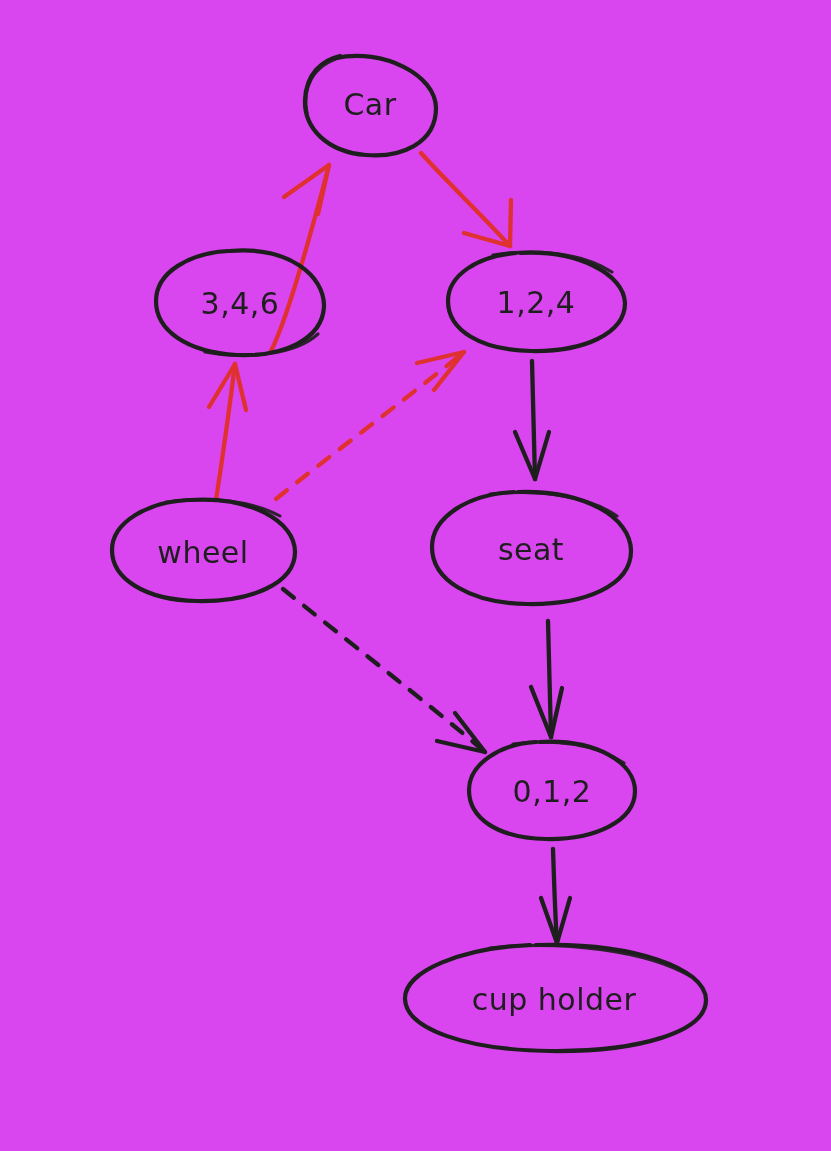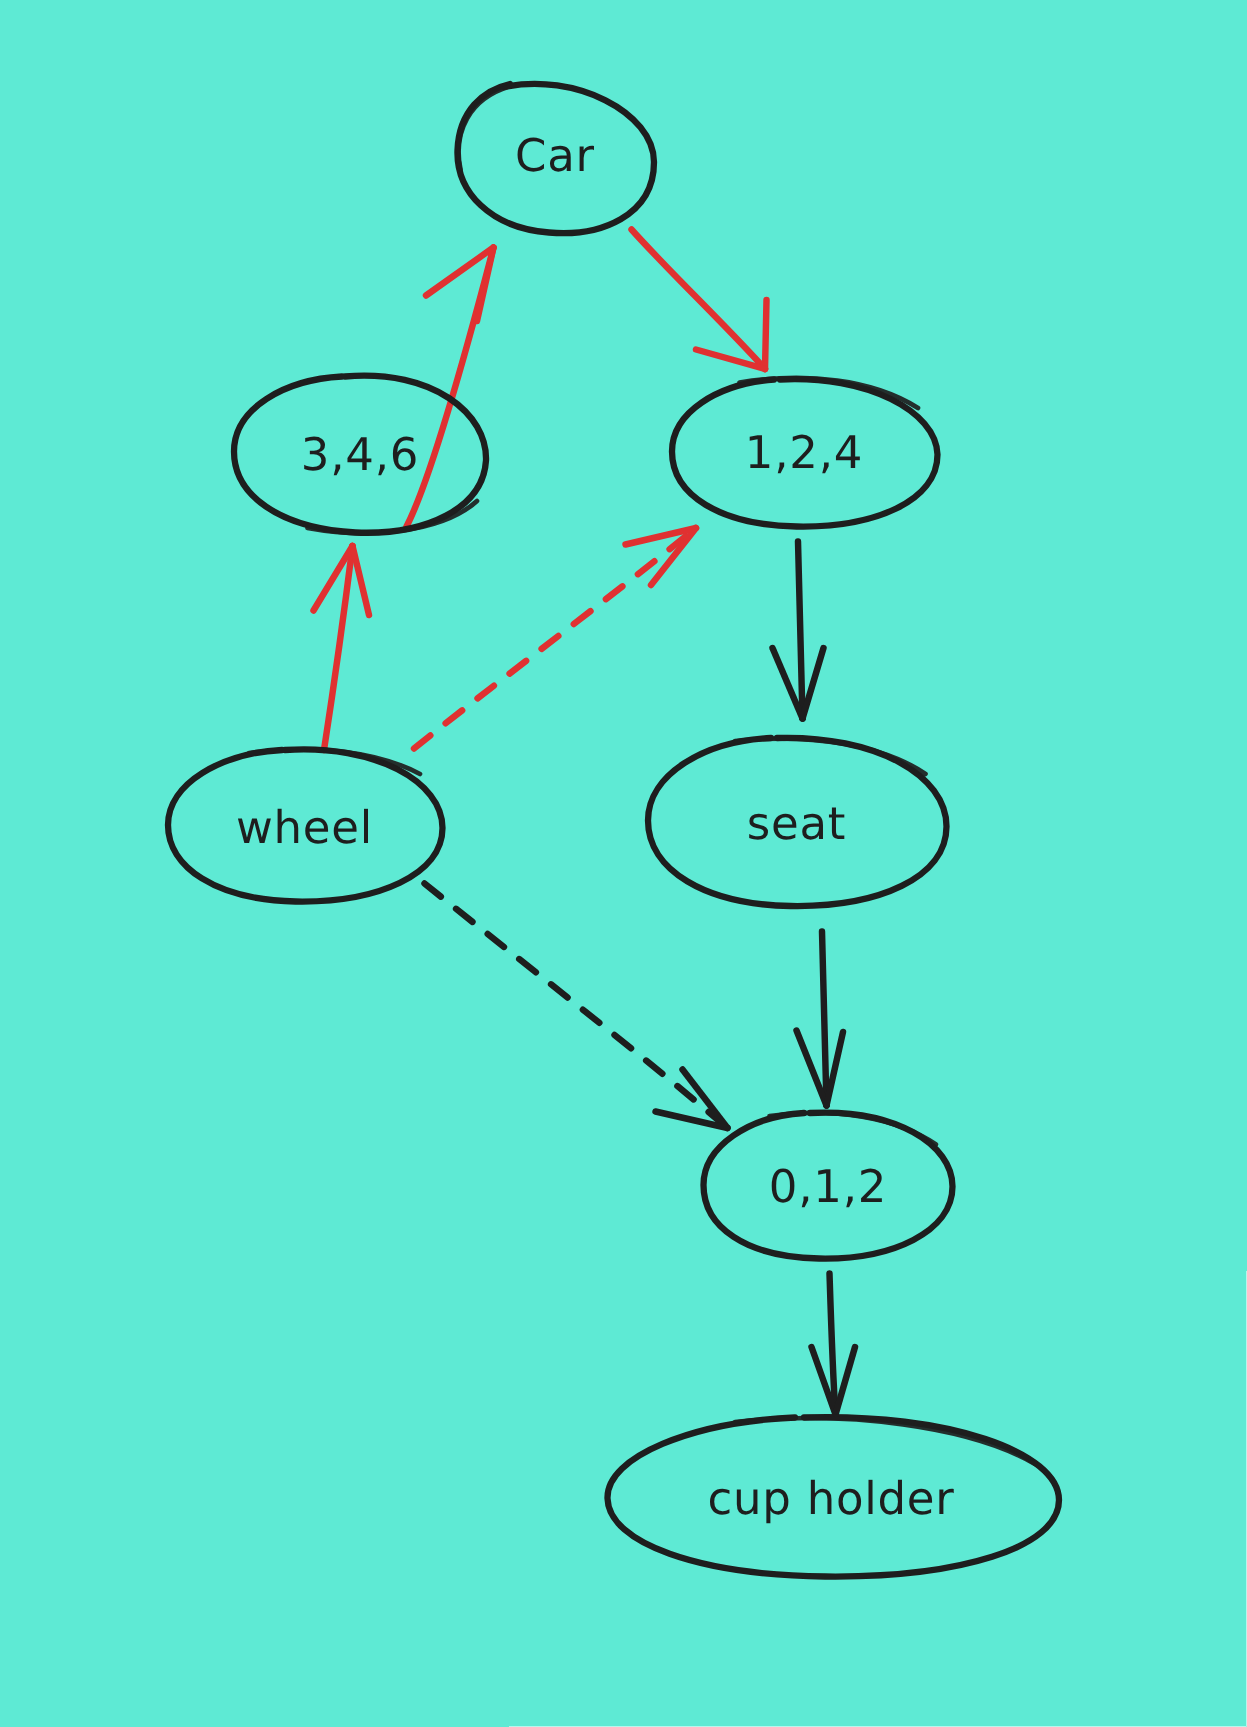--- a/index.html
+++ b/index.html
@@ -11,21 +11,21 @@
   body {
     width: 831px;
     height: 1151px;
     overflow: hidden;
     font-family: "DejaVu Sans", sans-serif;
   }
   #diagram-canvas {
     position: relative;
     width: 831px;
     height: 1151px;
-    background: #5eead4;
+    background: #d946ef;
   }
   svg.board {
     position: absolute;
     top: 0;
     left: 0;
     width: 831px;
     height: 1151px;
   }
   .node-ellipse {
     fill: none;

